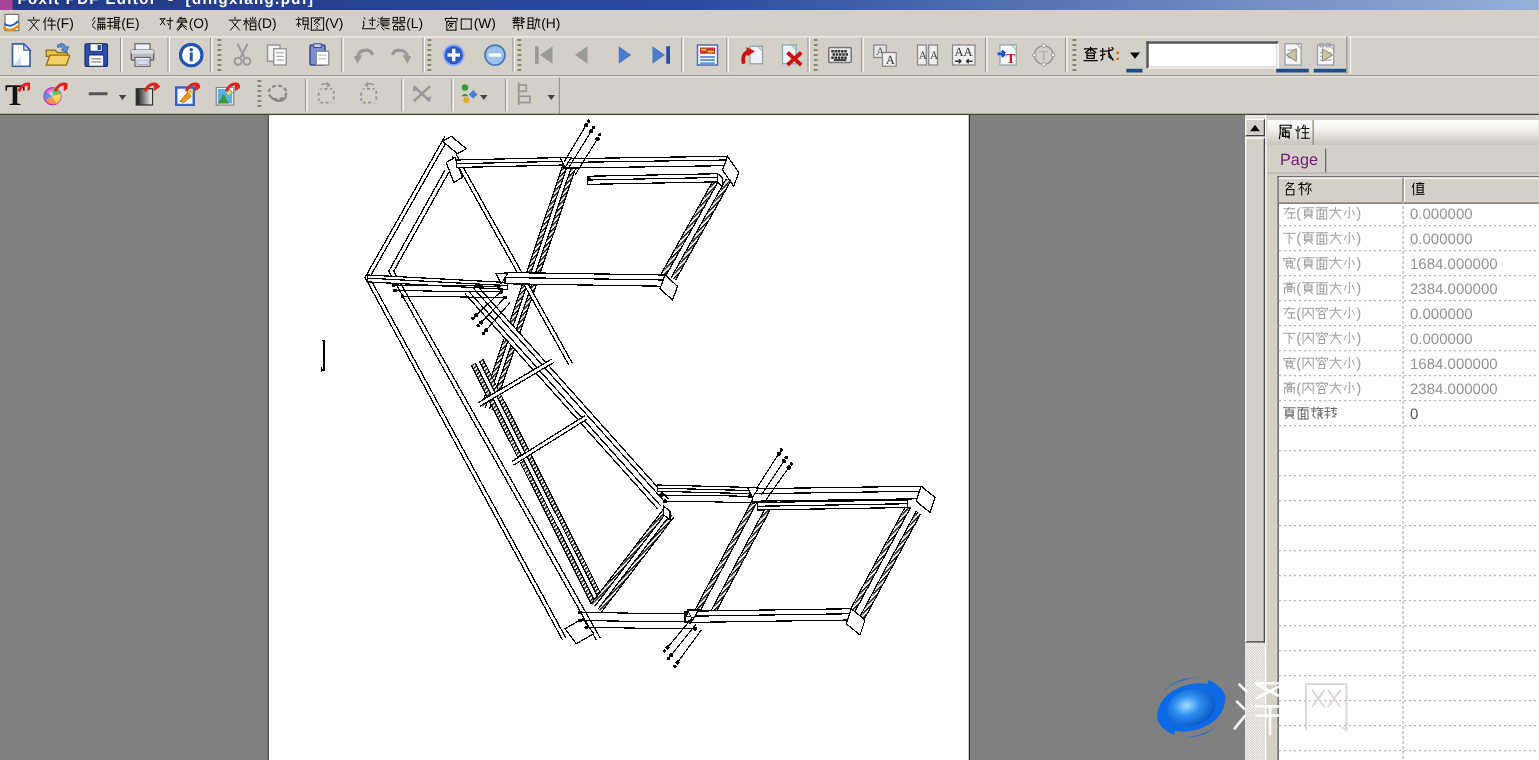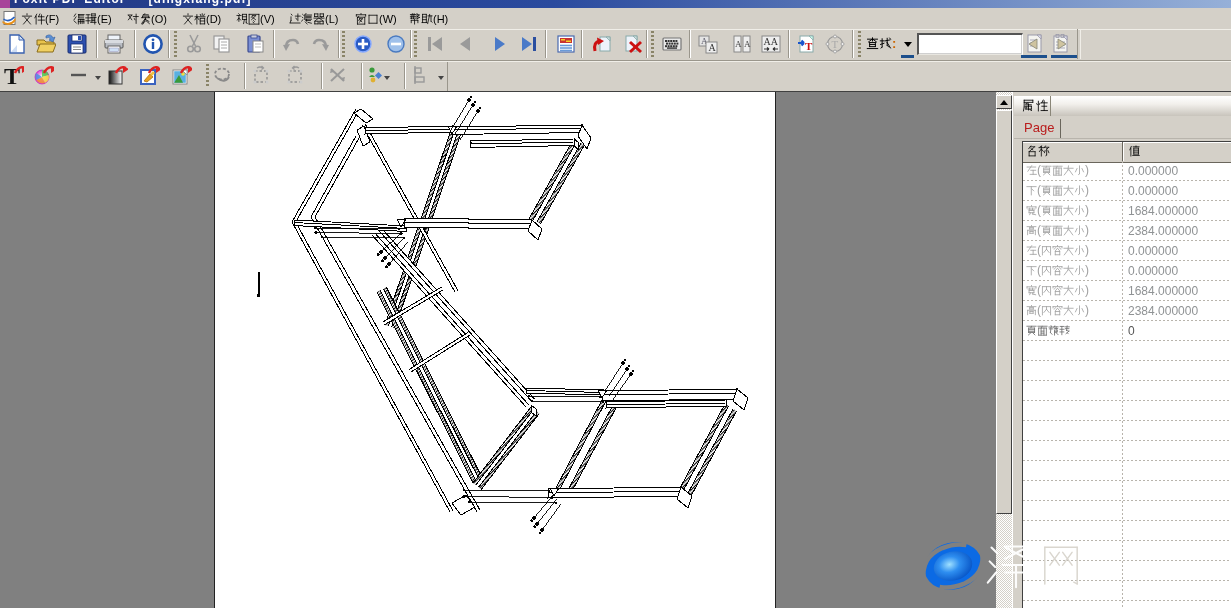--- a/index.html
+++ b/index.html
@@ -813,21 +813,21 @@
         <polyline points="24,14 24,96"></polyline>
         <polyline points="10,34 16,44"></polyline>
         <polyline points="38,30 32,42"></polyline>
         <polyline points="64,4 52,28"></polyline>
         <polyline points="48,28 98,28"></polyline>
         <polyline points="72,10 72,92"></polyline>
         <polyline points="52,56 94,56"></polyline>
         <polyline points="46,92 100,92"></polyline>
       </g>
     </svg></div>
-<div style="position:absolute;left:1024px;top:120px;font:13px 'Liberation Sans',sans-serif;color:#b91c1c">Page</div>
+<div style="position:absolute;left:1024px;top:120px;font:13px 'Liberation Sans',sans-serif;color:#701a75">Page</div>
 <div style="position:absolute;left:1060px;top:119px;width:1px;height:19px;background:#6a665c"></div>
 <div style="position:absolute;left:1014px;top:138px;width:217px;height:1px;background:#b8b4ac"></div>
 <div style="position:absolute;left:1022px;top:141px;width:209px;height:467px;background:#fff;border-left:1px solid #404040;border-top:1px solid #404040"></div>
 <div style="position:absolute;left:1023px;top:142px;width:208px;height:19px;background:#d4d0c8;border-top:1px solid #fff;border-bottom:1px solid #6a665c"></div>
 <div style="position:absolute;left:1122px;top:142px;width:1px;height:19px;background:#6a665c"></div>
 <div style="position:absolute;left:1123px;top:142px;width:1px;height:19px;background:#fff"></div>
 <div style="position:absolute;left:1026px;top:145px"><svg width="12" height="12" viewBox="-4 -4 108 108" style="display:inline-block;vertical-align:top">
       <g fill="none" stroke="#000" stroke-width="7" stroke-linecap="round">
         <polyline points="40,4 20,30"></polyline>
         <polyline points="34,12 76,12"></polyline>

